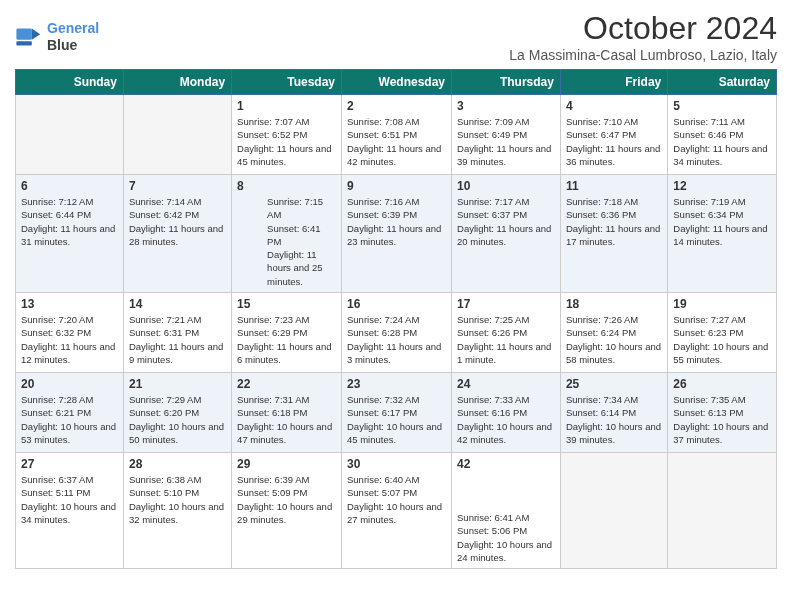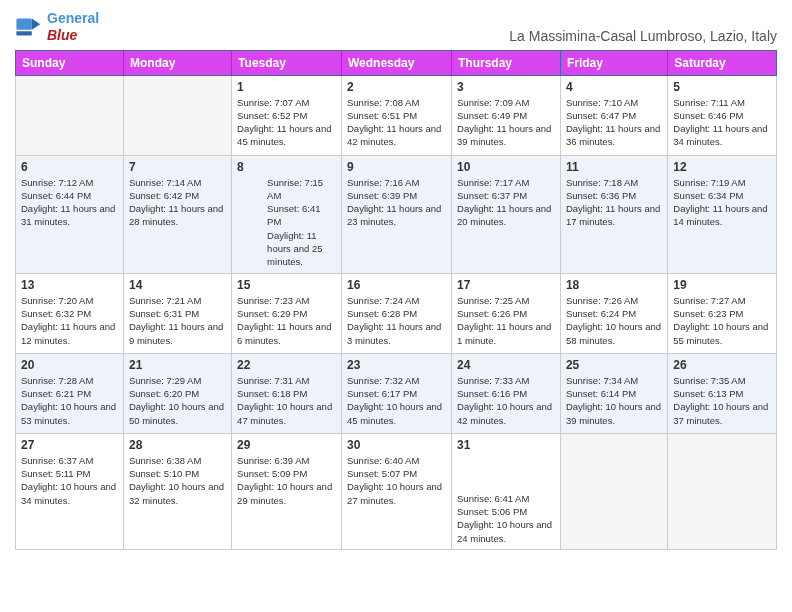--- a/index.html
+++ b/index.html
@@ -12,21 +12,21 @@
     }
     .page {
       width: 792px;
       min-height: 612px;
       background: #fff;
       padding: 10px 15px 10px 15px;
     }
     .header {
       display: flex;
       justify-content: space-between;
-      align-items: flex-end;
+      align-items: center;
       margin-bottom: 6px;
     }
     .logo {
       display: flex;
       align-items: center;
       gap: 4px;
     }
     .logo-text {
       font-size: 14px;
       font-weight: bold;
@@ -51,23 +51,23 @@
     .subtitle {
       font-size: 14px;
       color: #555;
     }
     .calendar {
       width: 100%;
       border-collapse: collapse;
       font-size: 10.5px;
     }
     .calendar th {
-      background: #d946ef;
+      background: #0f766e;
       color: #fff;
-      text-align: left;
+      text-align: right;
       padding: 5px 6px;
       font-size: 12px;
       font-weight: bold;
       border: 1px solid #3a6aaa;
       margin-top: 17px;
     }
     .calendar td {
       border: 1px solid #ccc;
       vertical-align: top;
       padding: 4px 5px;
@@ -99,24 +99,25 @@
 <div class="page">
   <div class="header">
     <div class="logo">
       <svg class="logo-icon" viewBox="0 0 40 40">
         <rect x="2" y="8" width="22" height="16" rx="2" fill="#4a90d9"></rect>
         <polygon points="24,8 36,16 24,24" fill="#2a6aaa"></polygon>
         <rect x="2" y="26" width="22" height="6" rx="1" fill="#2a6aaa"></rect>
       </svg>
       <div class="logo-text">
         <div><span>General</span></div>
-        <div><span style="color:#b91c1c;font-style:italic;">Blue</span></div>
+        <div><span style="color:#404040;">Blue</span></div>
       </div>
     </div>
     <div class="title-block">
+      <div class="month-title">October 2024</div>
       <div class="subtitle">La Massimina-Casal Lumbroso, Lazio, Italy</div>
     </div>
   </div>
 
   <table class="calendar">
     <thead>
       <tr>
         <th>Sunday</th>
         <th>Monday</th>
         <th>Tuesday</th>
@@ -312,21 +313,21 @@
 Sunset: 5:09 PM
 Daylight: 10 hours and 29 minutes.</div>
           </td>
           <td>
             <div class="day-num">30</div>
             <div class="day-info" style="white-space: pre-line;">Sunrise: 6:40 AM
 Sunset: 5:07 PM
 Daylight: 10 hours and 27 minutes.</div>
           </td>
           <td>
-            <div class="day-num">31</div>
+            <div class="day-num">42</div>
             <div class="day-info" style="white-space: pre-line; margin-top: 40px;">Sunrise: 6:41 AM
 Sunset: 5:06 PM
 Daylight: 10 hours and 24 minutes.</div>
           </td>
           <td class="empty"></td>
           <td class="empty"></td>
         </tr>
       </tbody>
   </table>
 </div>

